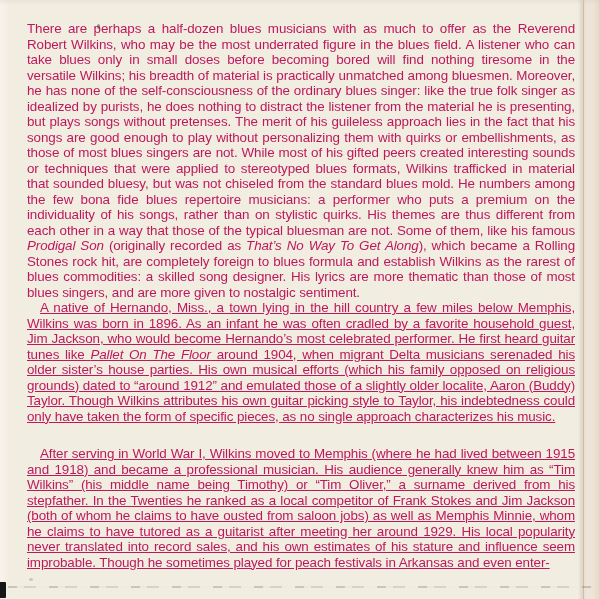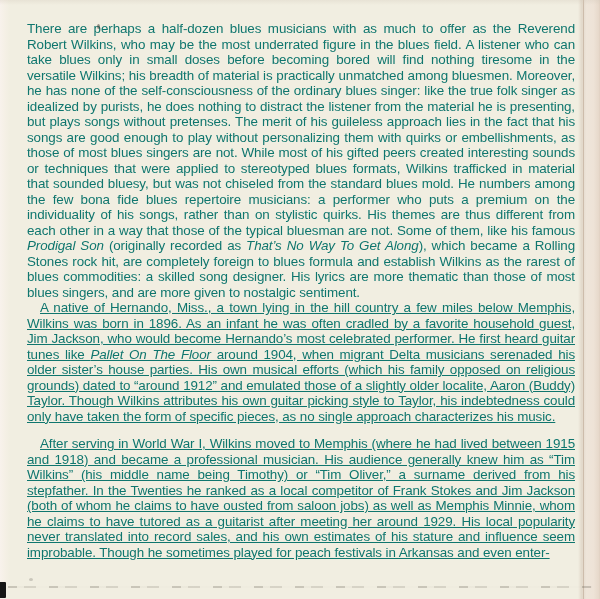--- a/index.html
+++ b/index.html
@@ -76,31 +76,31 @@
     background: rgba(70,64,55,0.55);
     border-radius: 50%;
   }
   .speck-1 { left: 97px; top: 24px; width: 3px; height: 5px; }
   .speck-2 { left: 29px; top: 578px; width: 4px; height: 3px; opacity: 0.4; }
 
   .text-block {
     position: absolute;
     left: 27px; top: 21px;
     width: 548px;
-    color: #0f766e;
+    color: #be185d;
     font-size: 13.4px;
     line-height: 15.5px;
     text-align: justify;
     letter-spacing: -0.1px;
   }
   .text-block p {
     margin: 0;
   }
   .text-block p.indent { text-indent: 13px; text-decoration: underline; }
-  .text-block p.space-before { margin-top: 12px; }
+  .text-block p.space-before { margin-top: 22px; }
   .text-block i { font-style: italic; }
 </style>
 </head>
 <body>
 
 <div class="page">
   <div class="edge-left"></div>
   <div class="edge-right"></div>
   <div class="edge-right-line"></div>
   <div class="edge-top"></div>

